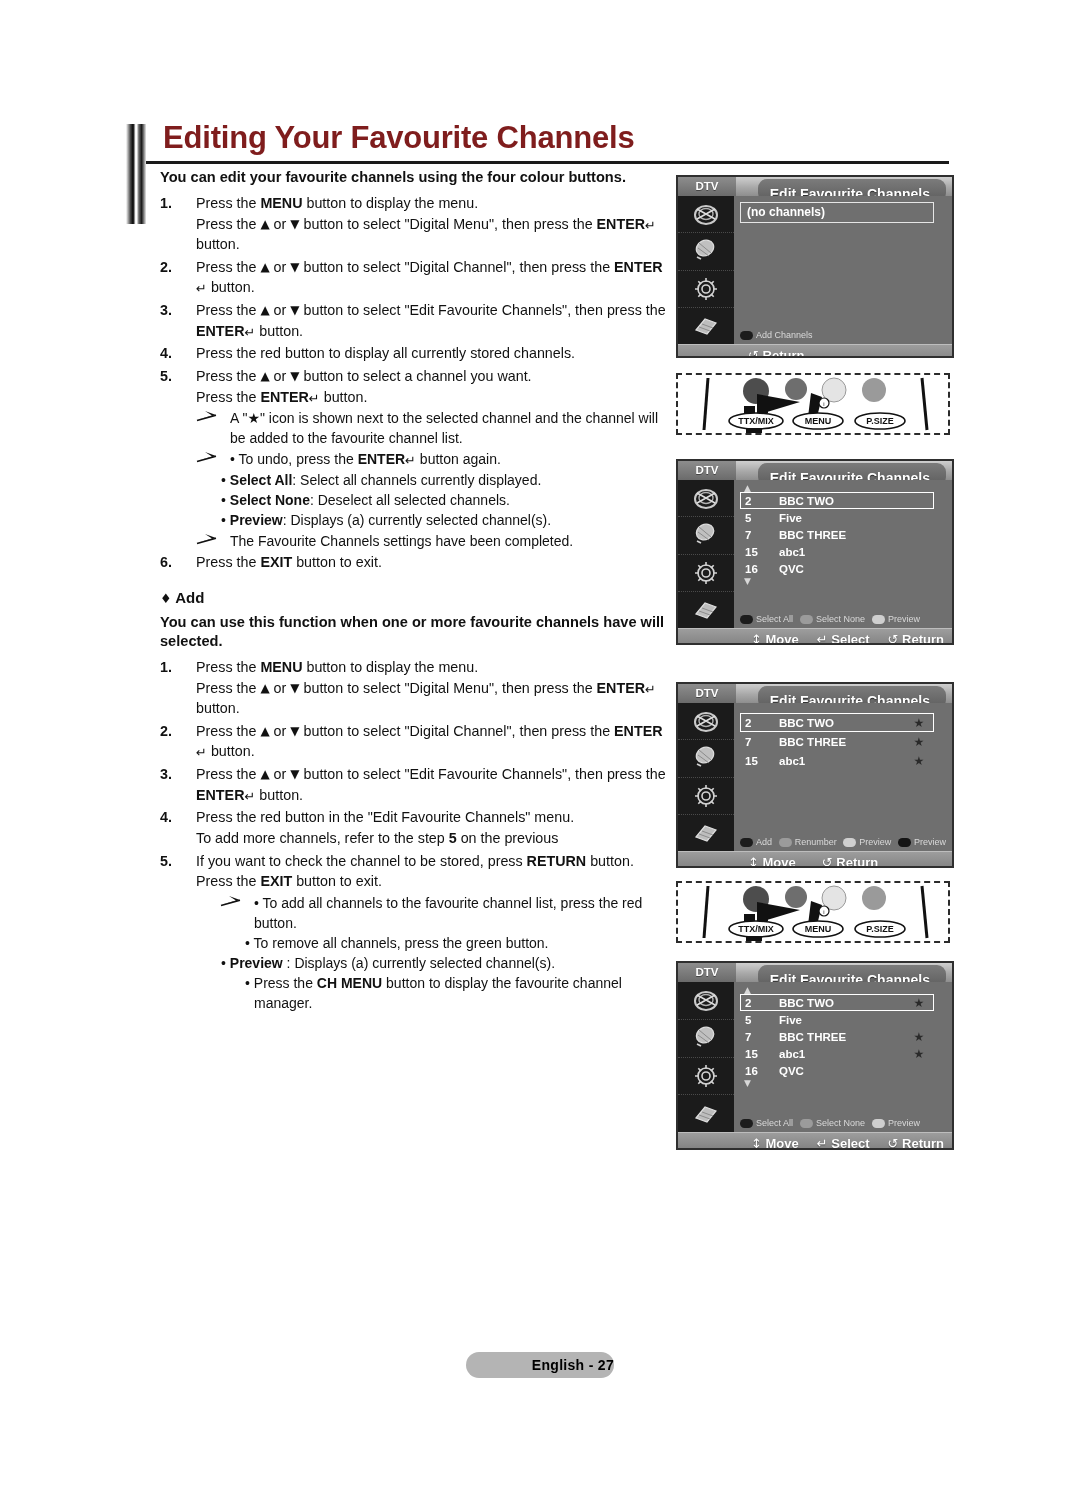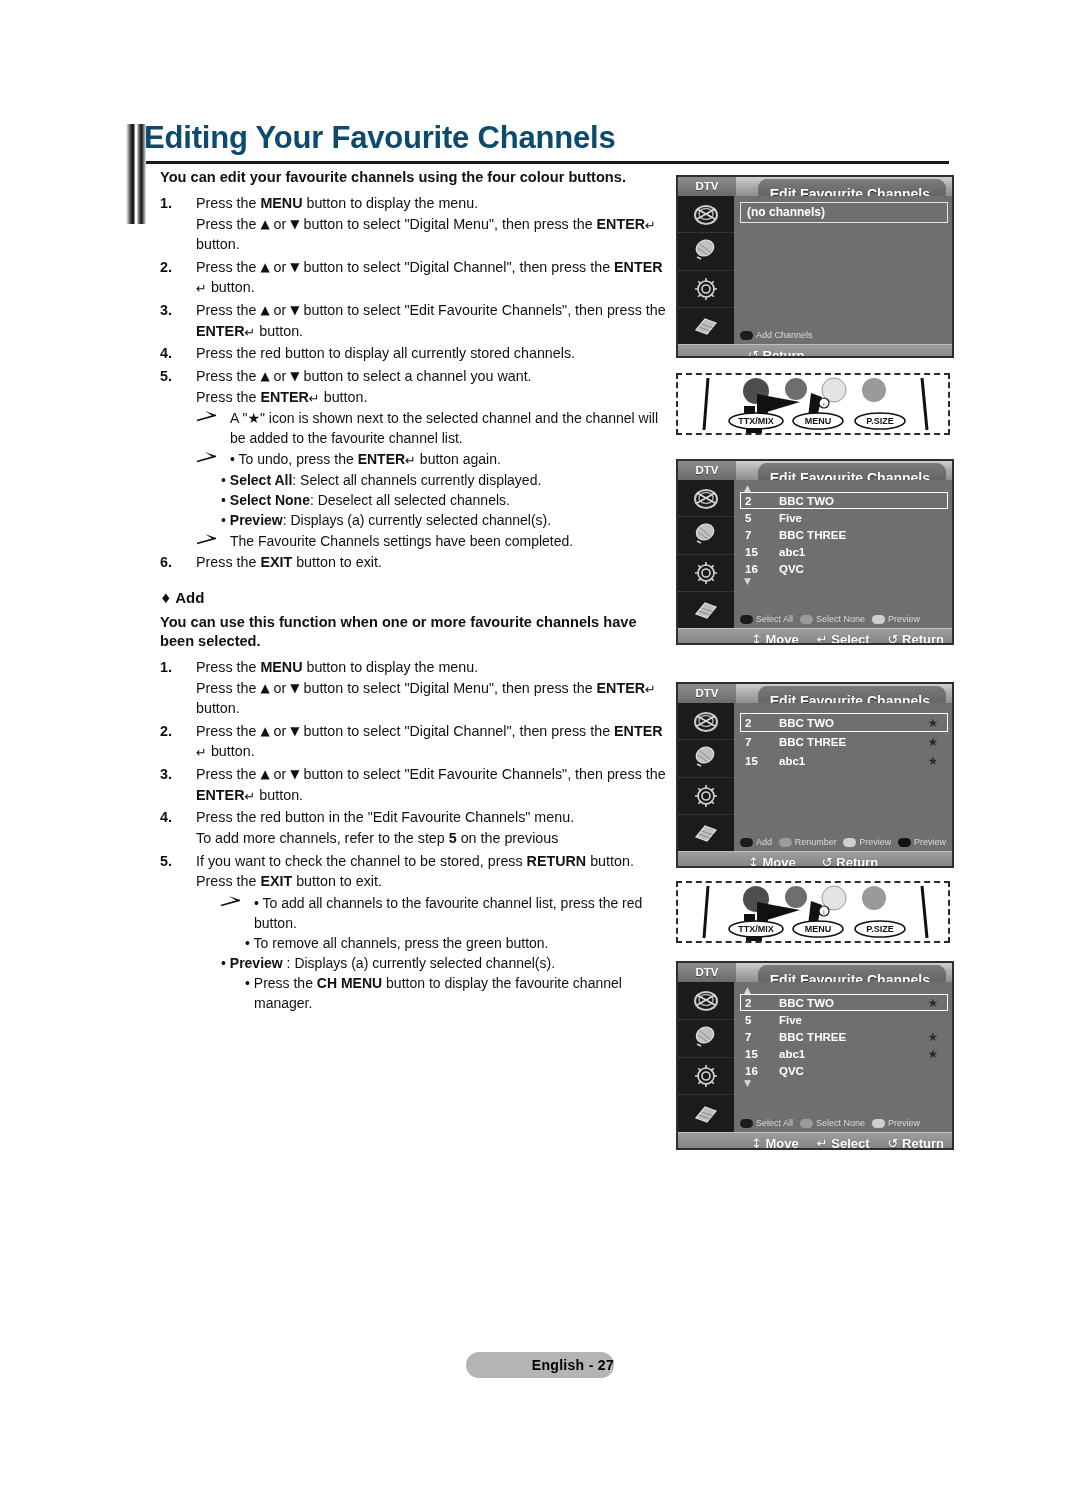--- a/index.html
+++ b/index.html
@@ -32,26 +32,26 @@
     height: 100px;
     background: linear-gradient(to right,
        #ffffff 0%, #bdbdbd 8%, #4a4a4a 22%, #000000 36%,
        #ffffff 48%, #ffffff 54%, #6a6a6a 64%,
        #1a1a1a 78%, #888888 90%, #e8e8e8 100%);
   }
 
   
   .title {
     position: absolute;
-    left: 144px;
+    left: 163px;
     top: 120px;
     font-size: 31px;
     font-weight: bold;
     letter-spacing: -0.2px;
-    color: #0c4a6e;
+    color: #7f1d1d;
     white-space: nowrap;
   }
   .title-rule {
     position: absolute;
     left: 146px;
     top: 161px;
     width: 803px;
     height: 3px;
     background: #1a1a1a;
   }
@@ -203,21 +203,21 @@
     display: flex;
     align-items: center;
     justify-content: center;
   }
   .tv-side-cell:last-child { border-bottom: none; }
   .tv-side-cell svg { display:block; opacity: 0.92; }
   .tv-main {
     flex: 1;
     position: relative;
     background: #6f6f6f;
-    padding: 4px 4px 0 6px;
+    padding: 4px 18px 0 6px;
   }
 
   .nochan {
     margin-top: 2px;
     height: 19px;
     line-height: 19px;
     border: 1px solid #e6e6e6;
     background: #6f6f6f;
     color: #ffffff;
     font-size: 12px;
@@ -413,21 +413,21 @@
 
       <div class="step">
         <span class="num">6.</span>
         <span>Press the <span class="b">EXIT</span> button to exit.</span>
       </div>
     </div>
 
     <div class="add-head">
       <span class="diamond">♦</span> Add
     </div>
-    <p class="intro">You can use this function when one or more favourite channels have been selected.</p>
+    <p class="intro">You can use this function when one or more favourite channels have will selected.</p>
 
     <div class="steps">
 
       <div class="step">
         <span class="num">1.</span>
         <span>Press the <span class="b">MENU</span> button to display the menu.<br>
         Press the <span class="arr">▲</span> or <span class="arr">▼</span> button to select "Digital Menu", then press the <span class="b">ENTER<span class="enter-glyph">↵</span></span> button.</span>
       </div>
 
       <div class="step">

